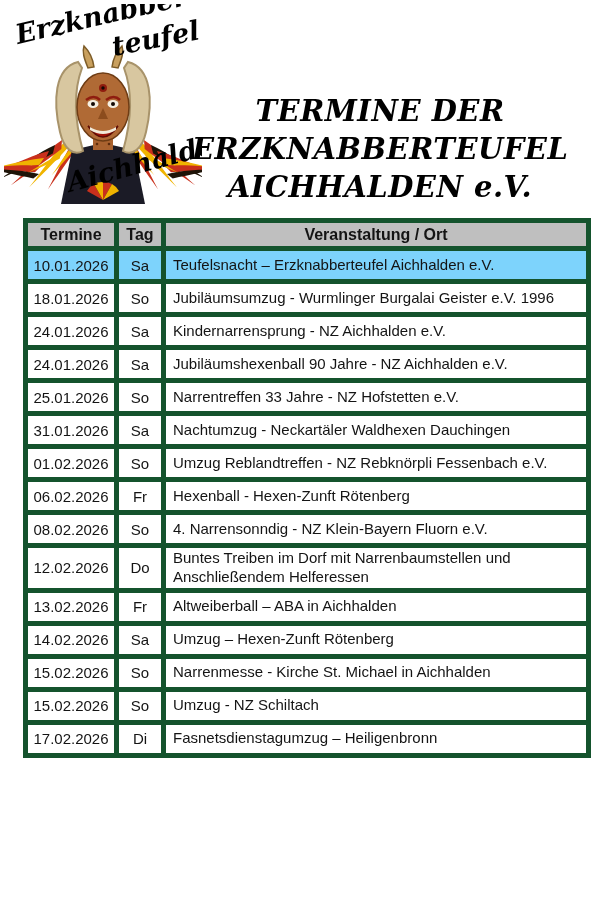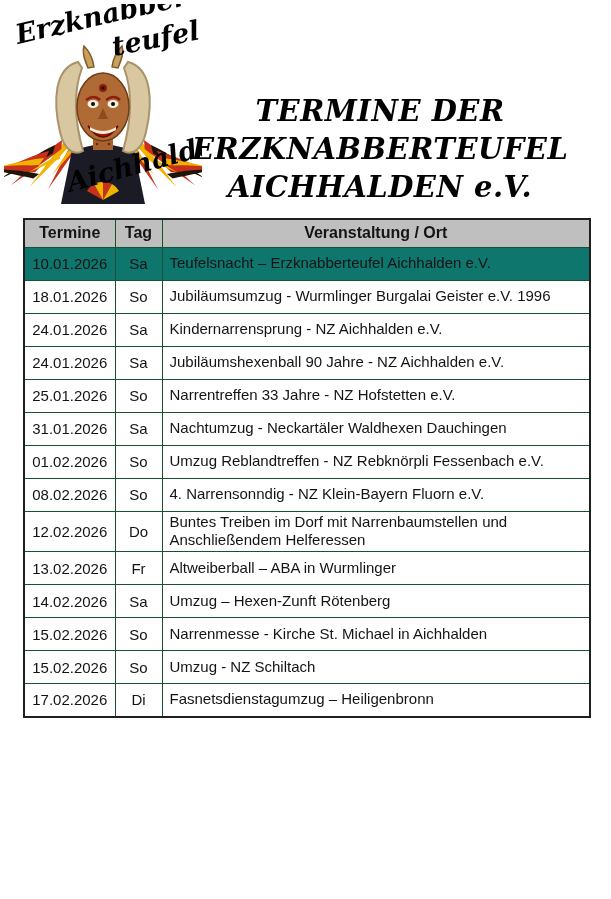--- a/index.html
+++ b/index.html
@@ -36,36 +36,36 @@
     white-space:nowrap;
   }
 
   
   table.schedule {
     position:absolute; left:23px; top:218px; width:568px;
     border-collapse:collapse; table-layout:fixed;
     border:2px solid #1f1f1f;
   }
   .schedule th, .schedule td {
-    border:1px solid #14532d;
+    border:5px solid #14532d;
     font-size:15px; color:#141414;
     overflow:hidden;
   }
   .schedule th {
     background:#BFBFBF;
     height:28px; font-weight:bold; font-size:16px;
     text-align:center; padding:2px 2px;
   }
   .schedule td { height:33px; padding:1px 4px; }
   .schedule td.col-date { text-align:center; width:91px; }
   .schedule td.col-day  { text-align:center; width:47px; }
   .schedule td.col-event{ text-align:left; padding-left:7px; line-height:1.25;margin-left:33px; }
   .schedule th.h-date { width:91px; }
   .schedule th.h-day  { width:47px; }
-  .schedule tr.hl td  { background:#0f766e; }
+  .schedule tr.hl td  { background:#7dd3fc; }
 </style>
 </head>
 <body>
 
 <div class="logo-wrap">
   <svg width="198" height="200" viewBox="0 0 198 200">
     <defs>
       <path id="flame" d="M0,0 C-5,16 -6,32 -10,54 C-4,35 1,18 4,6 Z"></path>
     </defs>
 
@@ -183,33 +183,38 @@
         <td class="col-date">31.01.2026</td>
         <td class="col-day">Sa</td>
         <td class="col-event">Nachtumzug - Neckartäler Waldhexen Dauchingen</td>
       </tr>
       <tr>
         <td class="col-date">01.02.2026</td>
         <td class="col-day">So</td>
         <td class="col-event">Umzug Reblandtreffen - NZ Rebknörpli Fessenbach e.V.</td>
       </tr>
       <tr>
+        <td class="col-date">06.02.2026</td>
+        <td class="col-day">Fr</td>
+        <td class="col-event">Hexenball - Hexen-Zunft Rötenberg</td>
+      </tr>
+      <tr>
         <td class="col-date">08.02.2026</td>
         <td class="col-day">So</td>
         <td class="col-event">4. Narrensonndig - NZ Klein-Bayern Fluorn e.V.</td>
       </tr>
       <tr>
         <td class="col-date">12.02.2026</td>
         <td class="col-day">Do</td>
         <td class="col-event">Buntes Treiben im Dorf mit Narrenbaumstellen und Anschließendem Helferessen</td>
       </tr>
       <tr>
         <td class="col-date">13.02.2026</td>
         <td class="col-day">Fr</td>
-        <td class="col-event">Altweiberball – ABA in Wurmlinger</td>
+        <td class="col-event">Altweiberball – ABA in Aichhalden</td>
       </tr>
       <tr>
         <td class="col-date">14.02.2026</td>
         <td class="col-day">Sa</td>
         <td class="col-event">Umzug – Hexen-Zunft Rötenberg</td>
       </tr>
       <tr>
         <td class="col-date">15.02.2026</td>
         <td class="col-day">So</td>
         <td class="col-event">Narrenmesse - Kirche St. Michael in Aichhalden</td>

